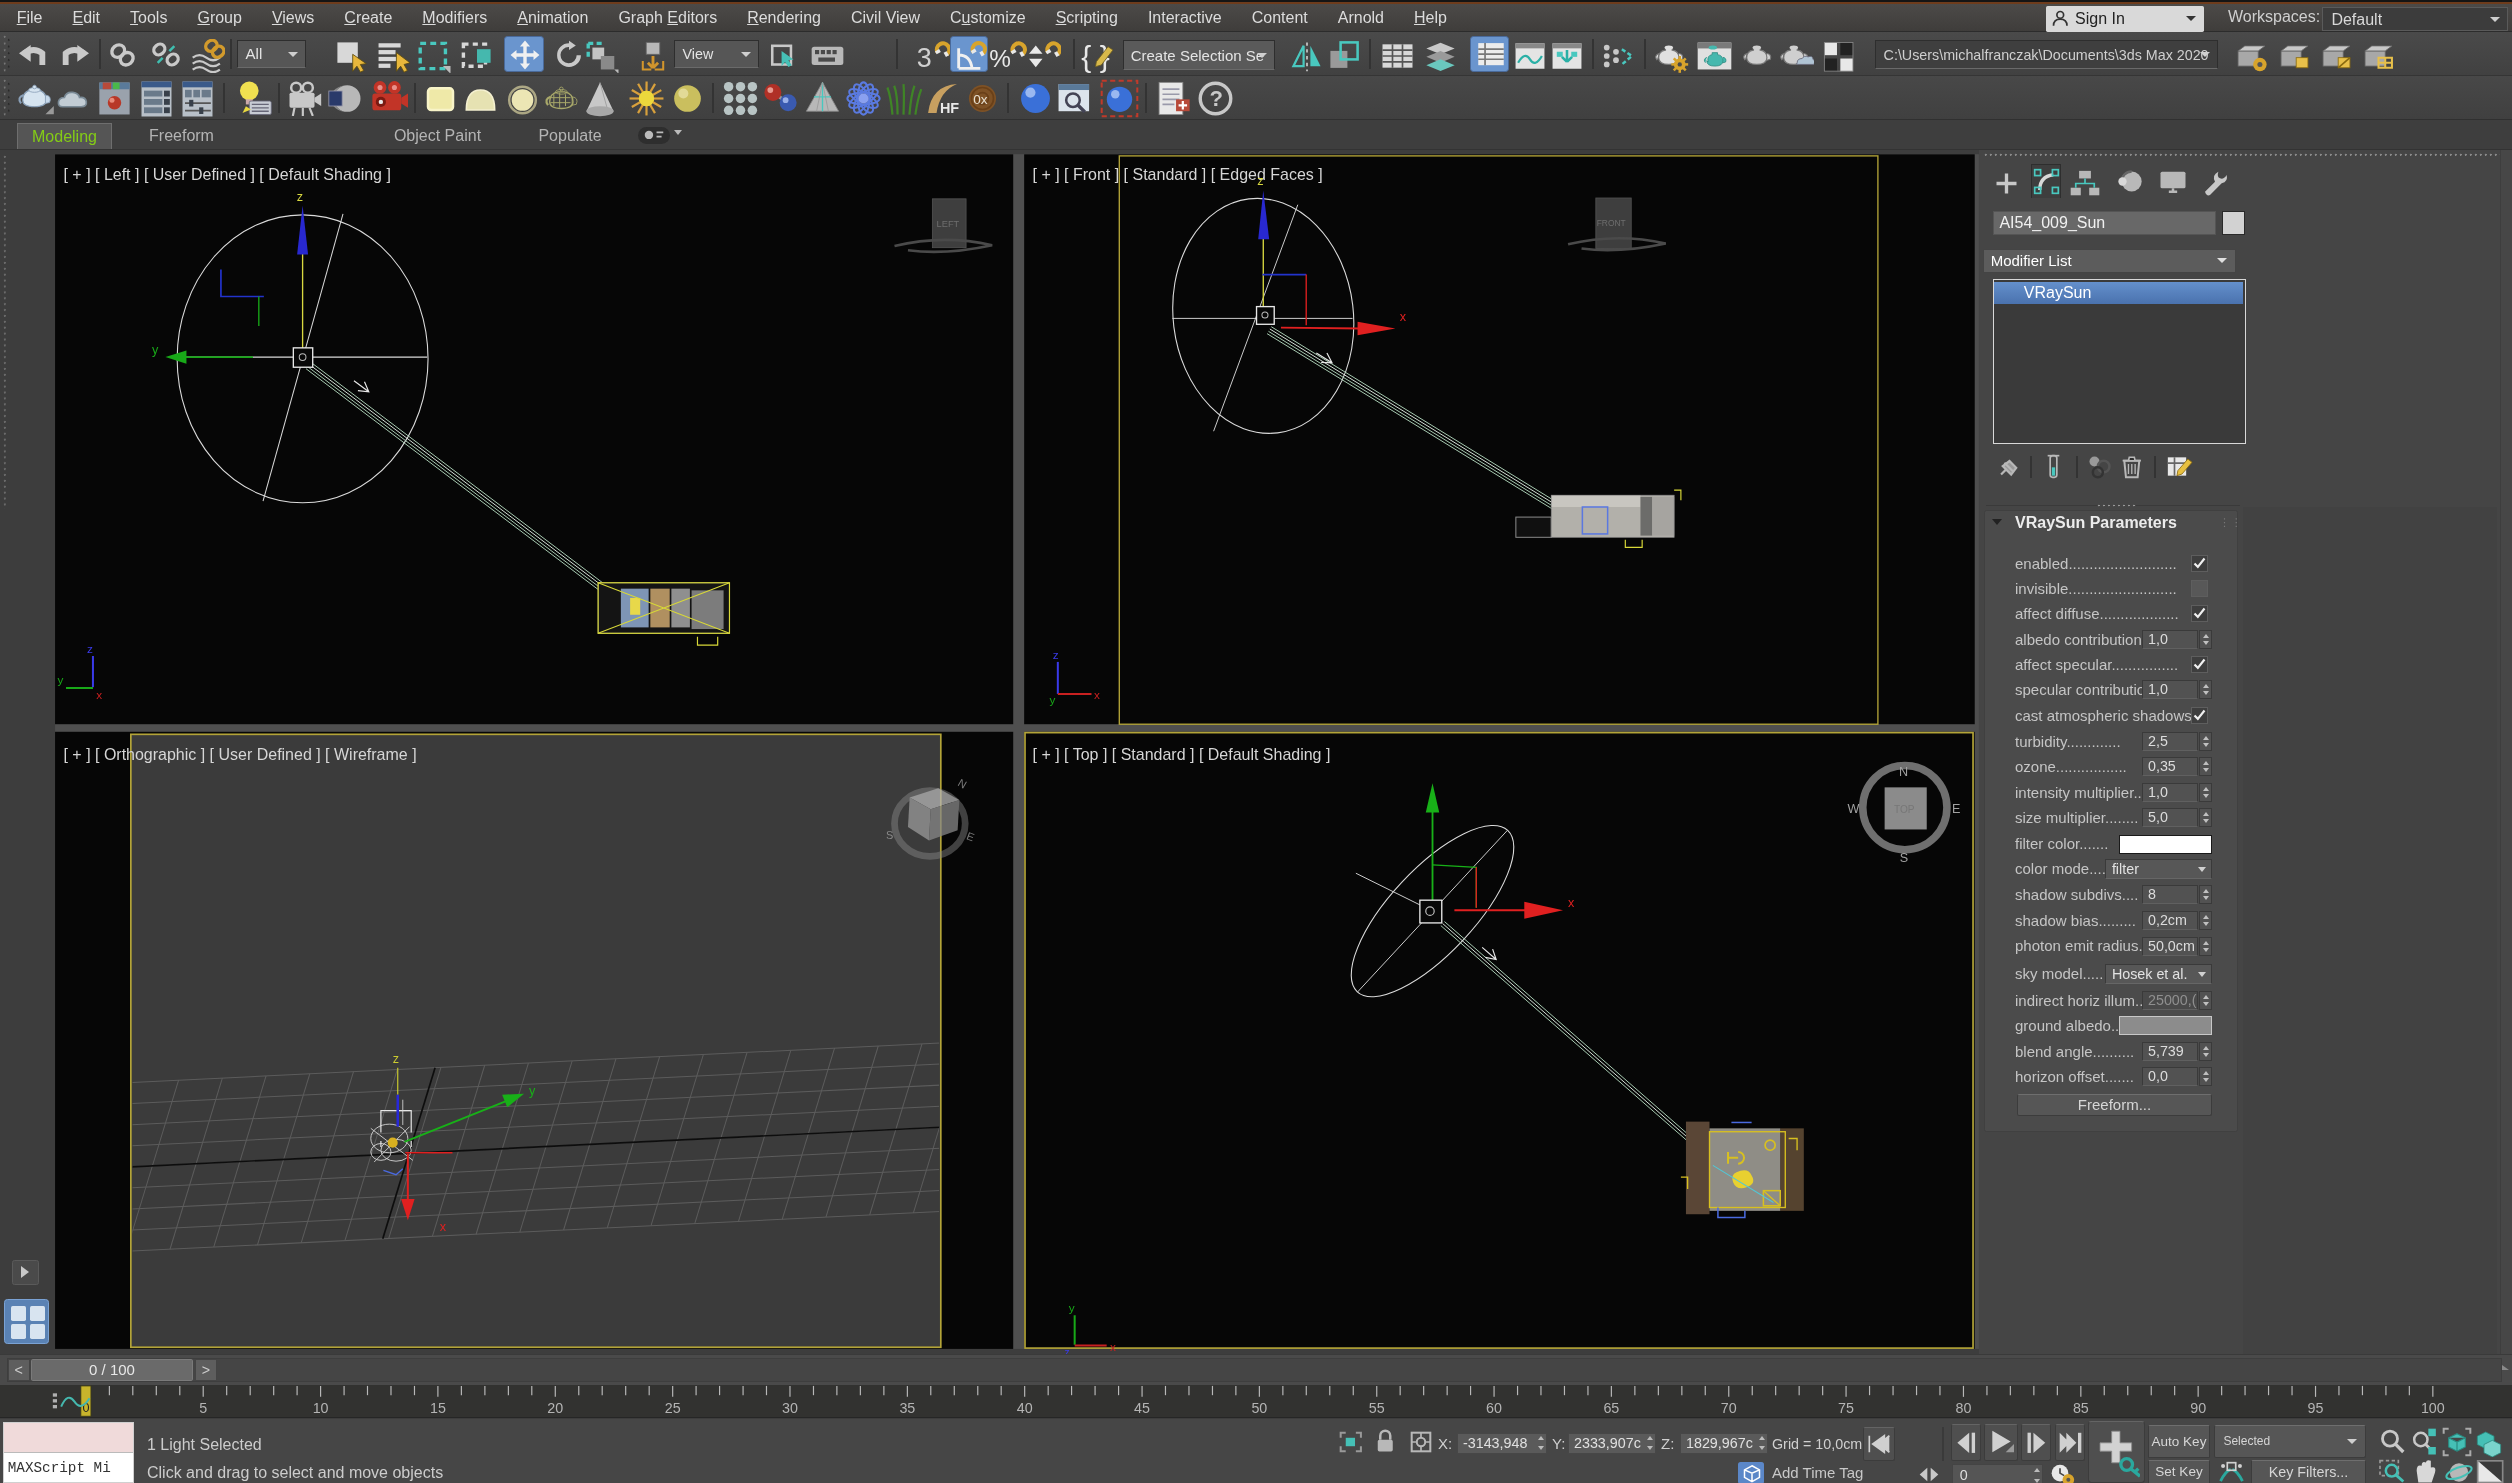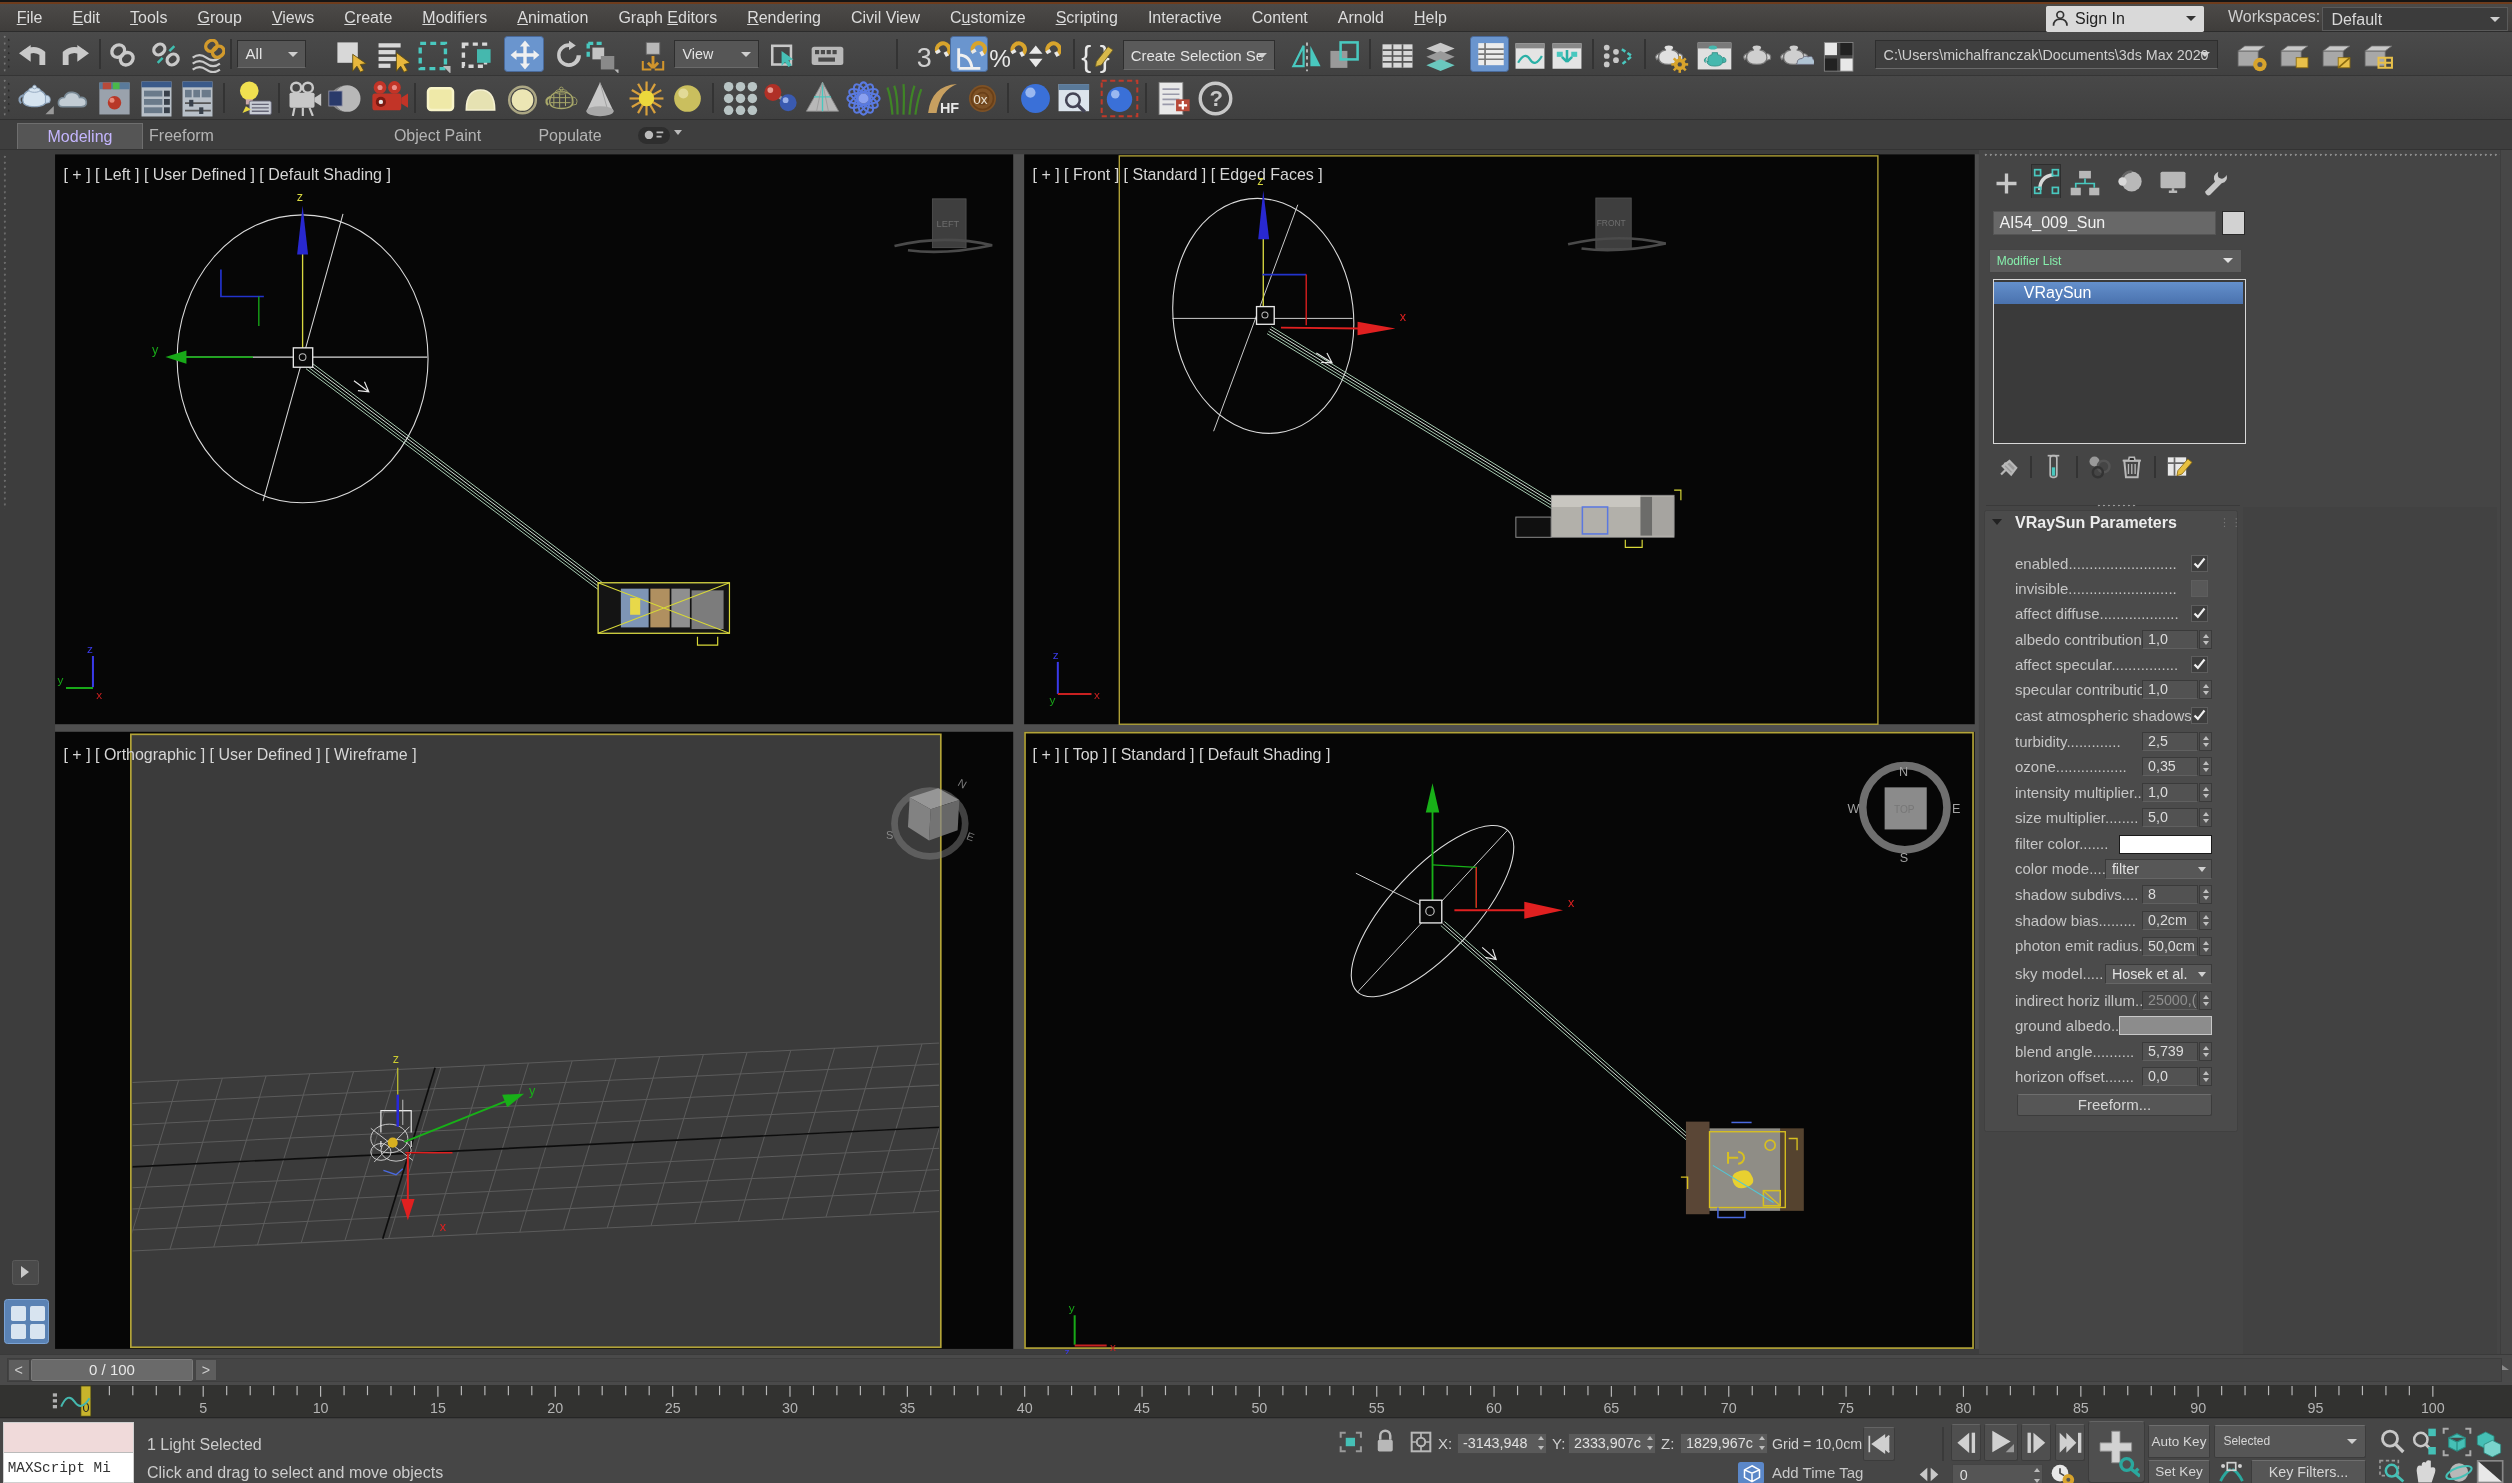--- a/index.html
+++ b/index.html
@@ -484,21 +484,21 @@
         <path d="M10 12 L30 12 M10 18 L30 18 M10 24 L30 24 M10 30 L24 30" stroke="#99a" stroke-width="2"></path>
         <rect x="26" y="24" width="16" height="14" fill="#b84a3a"></rect>
         <path d="M29 31 L39 31 M34 26 L34 36" stroke="#fff" stroke-width="2.6"></path>
       </svg>
       <svg class="ic" style="left:1196px;top:3.4px;" width="39" height="39" viewBox="0 0 46 46">
         <circle cx="23" cy="23" r="18" fill="none" stroke="#c8c8c8" stroke-width="4"></circle>
         <text x="16" y="32" font-size="26" fill="#c8c8c8" font-family="Liberation Sans" font-weight="bold">?</text>
       </svg>
     </div>
     <div class="abs" id="ribbon" style="left:0;top:120px;width:2512px;height:30px;background:#3e3e3e;border-bottom:0.8px solid #333;">
-      <div class="abs" style="left:17px;top:2.5px;width:126px;height:26px;background:#555;border:0.8px solid #6e6e6e;border-bottom:none;color:#c4b5fd;font-size:16px;text-align:center;line-height:25px;">Modeling</div>
+      <div class="abs" style="left:17px;top:2.5px;width:95px;height:26px;background:#555;border:0.8px solid #6e6e6e;border-bottom:none;color:#84cc16;font-size:16px;text-align:center;line-height:25px;">Modeling</div>
       <div class="abs" style="left:135px;top:2.5px;width:93px;height:26px;color:#b4b4b4;font-size:16px;text-align:center;line-height:25px;">Freeform</div>
       <div class="abs" style="left:257px;top:2.5px;width:93px;height:26px;color:#b4b4b4;font-size:16px;text-align:center;line-height:25px;margin-top:24px;">Selection</div>
       <div class="abs" style="left:383px;top:2.5px;width:109px;height:26px;color:#b4b4b4;font-size:16px;text-align:center;line-height:25px;">Object Paint</div>
       <div class="abs" style="left:526px;top:2.5px;width:88px;height:26px;color:#b4b4b4;font-size:16px;text-align:center;line-height:25px;">Populate</div>
       <div class="abs" style="left:638px;top:6.7px;width:32px;height:17px;background:#2e2e2e;border-radius:8.4px;"></div>
       <svg class="ic" style="left:643px;top:9.3px;" width="22" height="11.8" viewBox="0 0 26 14">
         <circle cx="7" cy="7" r="5" fill="#bbb"></circle>
         <path d="M16 4 L24 4 M16 9 L22 9" stroke="#bbb" stroke-width="2"></path>
       </svg>
       <span class="abs" style="left:674px;top:10px;width:0;height:0;border-left:4.2px solid transparent;border-right:4.2px solid transparent;border-top:5px solid #bbb;"></span>
@@ -744,21 +744,21 @@
       </svg>
       <svg class="ic" style="left:179px;top:20px;" width="30" height="25" viewBox="0 0 36 30">
         <rect x="3" y="2" width="30" height="20" rx="2" fill="#b8b8b8"></rect>
         <path d="M13 26 L23 26 M18 22 L18 26" stroke="#b8b8b8" stroke-width="3"></path>
       </svg>
       <svg class="ic" style="left:221px;top:17.7px;" width="30" height="29" viewBox="0 0 36 34">
         <path d="M6 28 L18 16 Q14 8 22 4 Q20 10 24 12 Q28 14 32 8 Q34 16 26 18 L12 32 Q8 34 6 28 Z" fill="#c8c8c8"></path>
       </svg>
       <div class="abs" style="left:13.5px;top:61px;width:223px;height:23.6px;background:#686868;border:0.8px solid #555;color:#f0f0f0;font-size:16px;line-height:22px;padding-left:5.9px;">AI54_009_Sun</div>
       <div class="abs" style="left:243px;top:61px;width:23px;height:23.6px;background:#d2d2d2;border:0.8px solid #2a2a2a;"></div>
-      <div class="abs" style="left:10px;top:99px;width:253px;height:23.6px;background:#5c5c5c;border:0.8px solid #444;color:#86efac;font-size:12px;line-height:22px;padding-left:6.7px;">Modifier List<span style="position:absolute;right:7.6px;top:8.4px;width:0;height:0;border-left:5px solid transparent;border-right:5px solid transparent;border-top:5.9px solid #e0e0e0;"></span></div>
+      <div class="abs" style="left:4px;top:99px;width:253px;height:23.6px;background:#5c5c5c;border:0.8px solid #444;color:#ffffff;font-size:15px;line-height:22px;padding-left:6.7px;">Modifier List<span style="position:absolute;right:7.6px;top:8.4px;width:0;height:0;border-left:5px solid transparent;border-right:5px solid transparent;border-top:5.9px solid #e0e0e0;"></span></div>
       <div class="abs" style="left:13.5px;top:129px;width:253px;height:165px;background:#3a3a3a;border:0.8px solid #d8d8d8;">
         <div class="abs" style="left:0.8px;top:1.7px;width:249px;height:22px;background:linear-gradient(#6490cc,#4a72ae);color:#fff;font-size:16px;line-height:21px;padding-left:29.5px;">VRaySun</div>
       </div>
       <svg class="ic" style="left:17px;top:306px;" width="23.6" height="23.6" viewBox="0 0 28 28">
         <path d="M6 22 L13 15 M10 8 L20 18 M8 12 L16 6 L24 14 L18 22 Z" stroke="#b8b8b8" stroke-width="2.6" fill="#999"></path>
       </svg>
       <div class="abs" style="left:51px;top:306px;width:1.7px;height:22px;background:#333;"></div>
       <svg class="ic" style="left:66px;top:304px;" width="17" height="25" viewBox="0 0 20 30">
         <rect x="6" y="2" width="8" height="26" rx="3" fill="none" stroke="#b8b8b8" stroke-width="2"></rect>
         <rect x="8" y="16" width="4" height="10" fill="#49c8bf"></rect>

